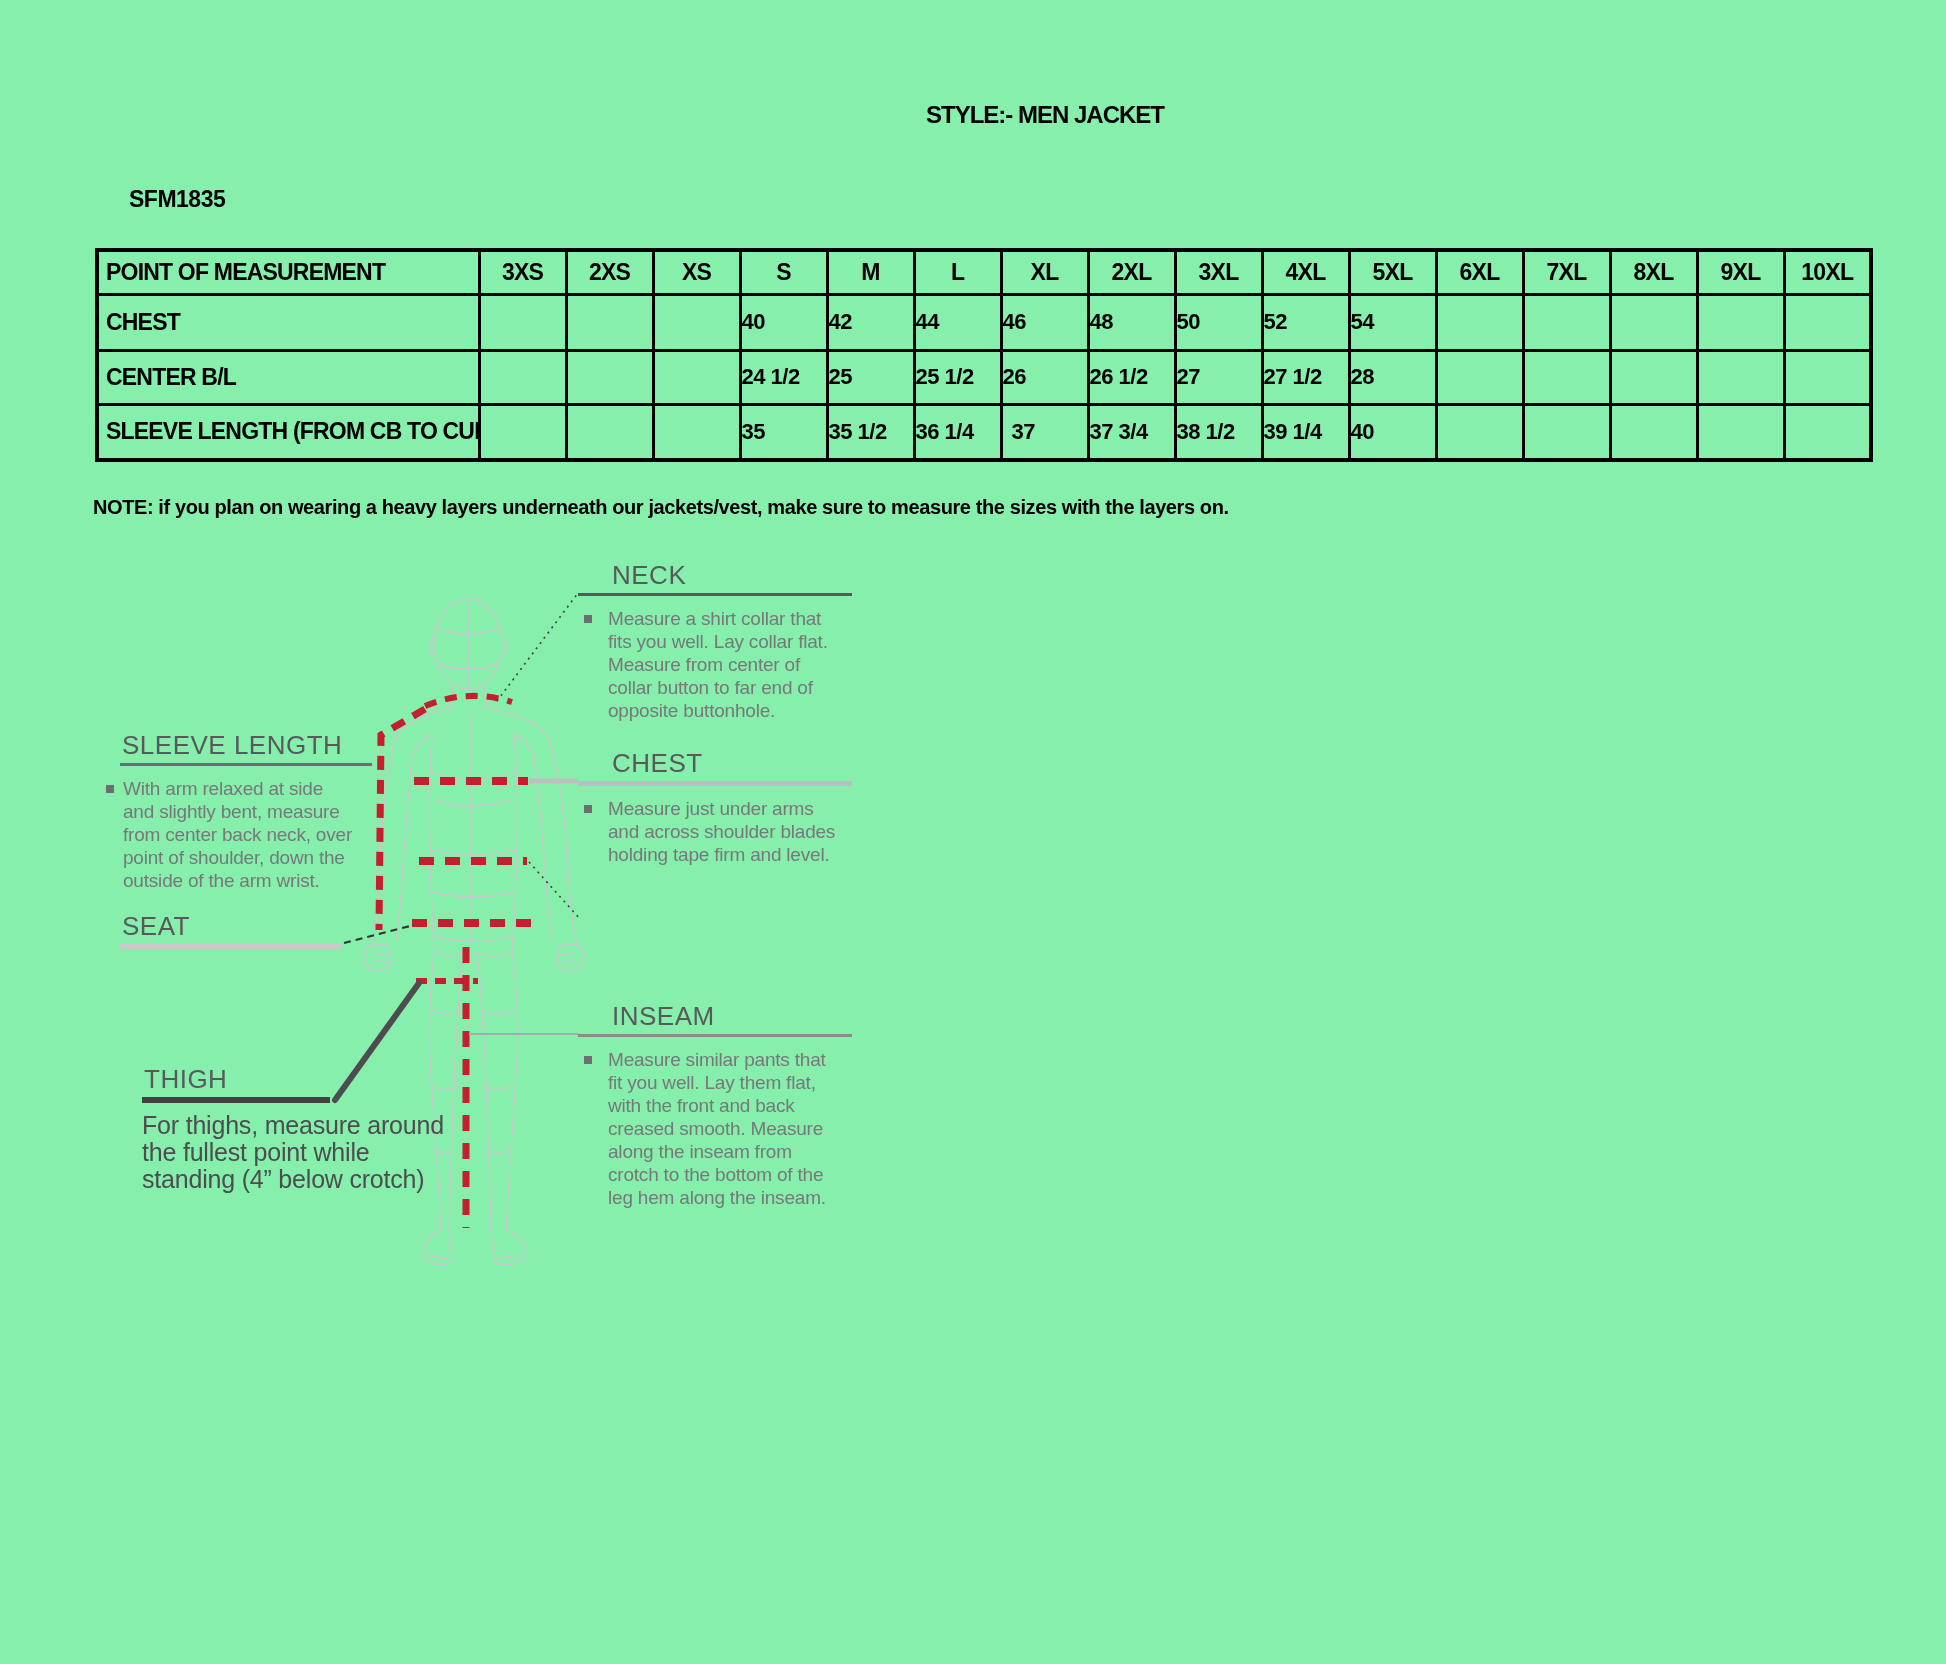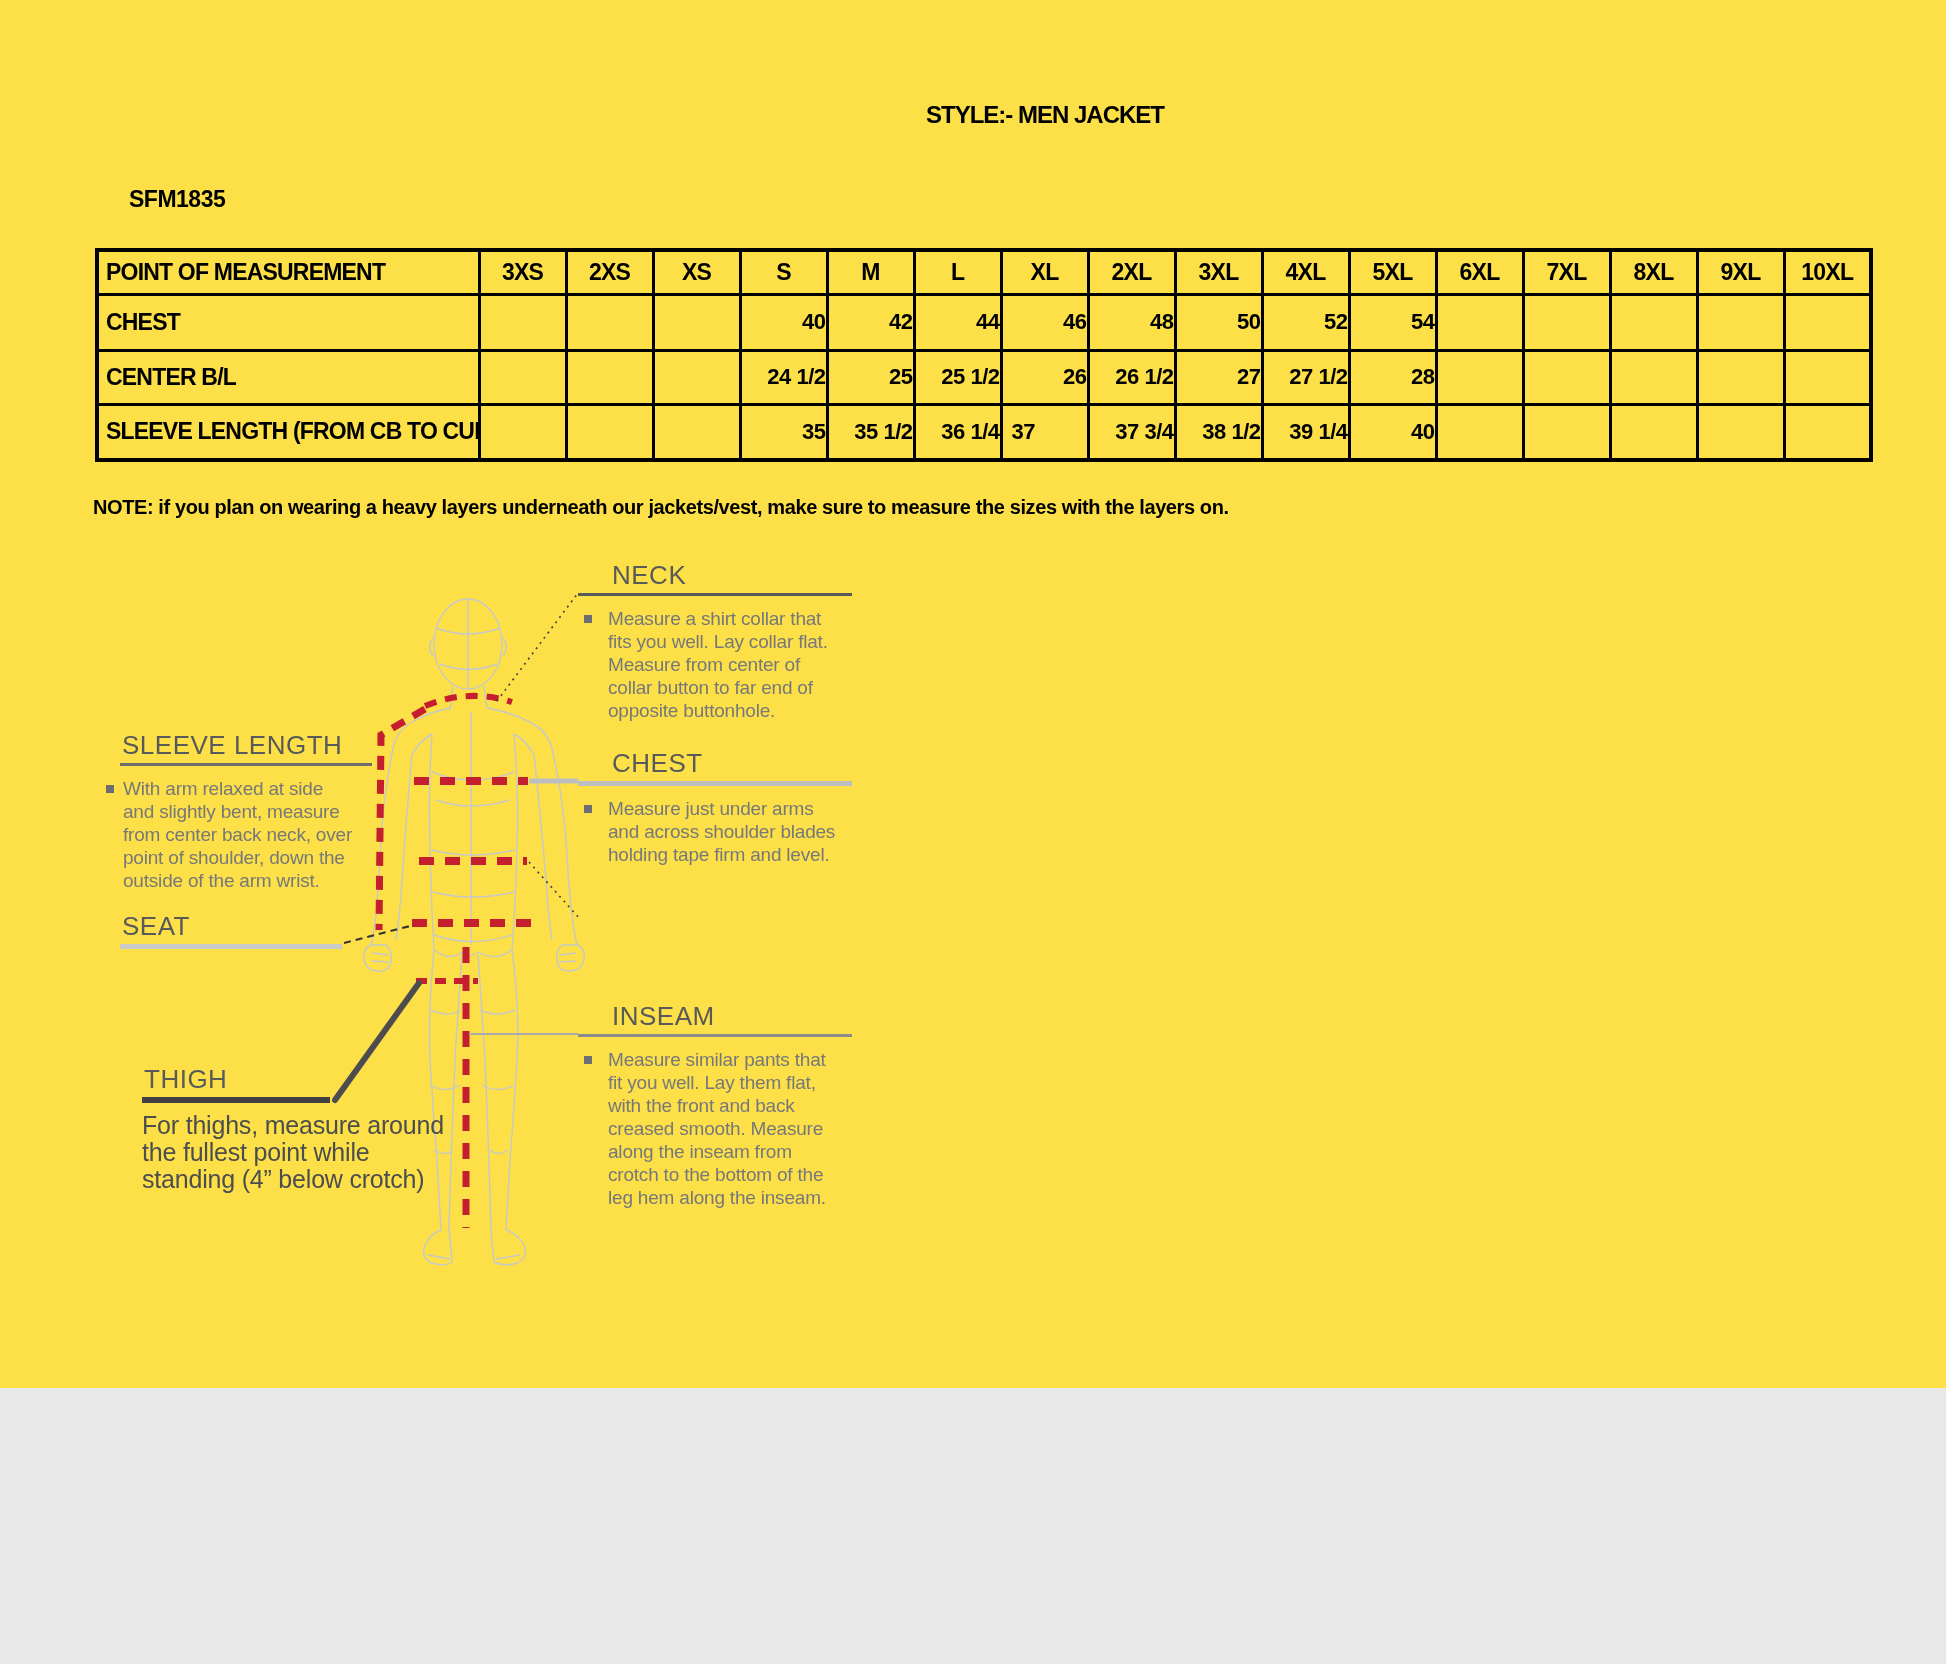--- a/index.html
+++ b/index.html
@@ -1,19 +1,19 @@
 <!DOCTYPE html>
 <html><head>
 <meta charset="utf-8">
 <style>
   html,body{margin:0;padding:0;background:#e8e8e8;}
   #page{
     position:relative;
-    width:1946px;height:1388px;
-    background:#fde047;
+    width:1946px;height:1664px;
+    background:#86efac;
     font-family:"Liberation Sans", sans-serif;
     color:#000;
     overflow:hidden;
   }
   
   #doc-title{
     position:absolute;left:926px;top:101px;
     font-size:24px;font-weight:bold;letter-spacing:-1px;
     white-space:nowrap;
   }
@@ -35,21 +35,21 @@
   }
   #size-table th,#size-table td{
     border:3px solid #000;
     padding:0;
     font-weight:bold;
     overflow:hidden;white-space:nowrap;
   }
   #size-table tr.header-row{height:44px;}
   #size-table th{font-size:23px;letter-spacing:-0.8px;text-align:center;}
   #size-table th.pom,#size-table th.rowlabel{text-align:left;padding-left:7px;}
-  #size-table td{font-size:22px;letter-spacing:-0.5px;text-align:right;}
+  #size-table td{font-size:22px;letter-spacing:-0.5px;text-align:left;}
   
   #size-table tbody tr:nth-child(3) td:nth-child(8){text-align:left;padding-left:9px;}
   
   .dlabel{position:absolute;}
   .dtitle{
     font-size:26px;line-height:30px;color:#58595b;
     letter-spacing:0.5px;white-space:nowrap;
   }
   .rule{height:0;margin-top:3px;}
   .dbody{position:relative;margin-top:11px;}

